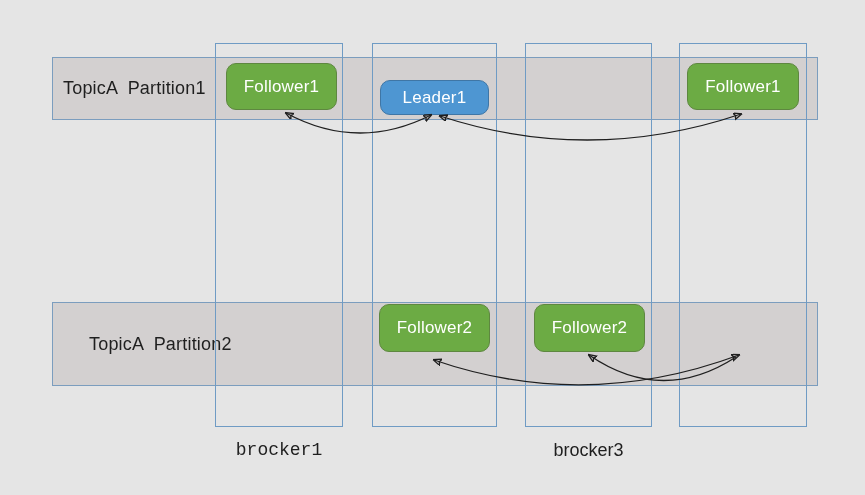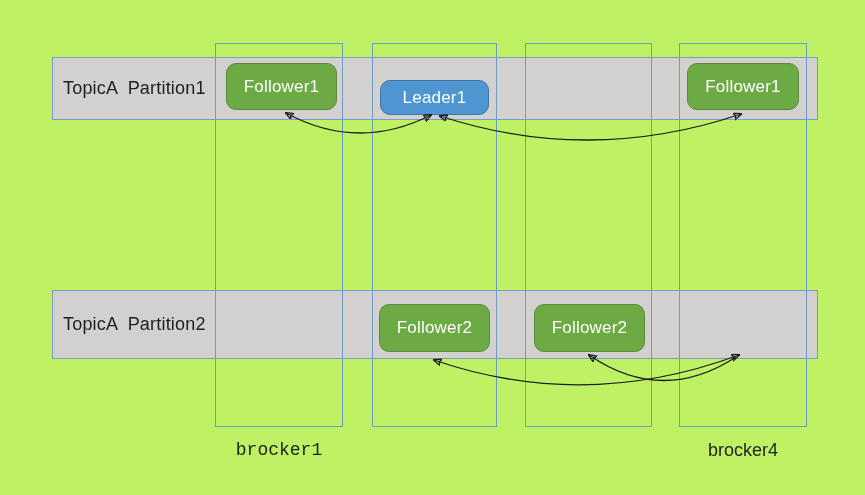--- a/index.html
+++ b/index.html
@@ -3,36 +3,36 @@
 <meta charset="utf-8">
 <style>
   * { margin: 0; padding: 0; box-sizing: border-box; }
   html, body { background: #ffffff; }
   body { font-family: "Liberation Sans", "DejaVu Sans", sans-serif; }
 
   .canvas {
     position: relative;
     width: 865px;
     height: 495px;
-    background: #bef264;
+    background: #e5e5e5;
     overflow: hidden;
   }
 
   .band {
     position: absolute;
     left: 52px;
     width: 766px;
     background: var(--band-fill, #D3D0D0);
     border: 1px solid var(--band-border, #7B9DBE);
     z-index: 1;
     display: flex;
     align-items: center;
   }
   .band1 { top: 57px; height: 63px; }
-  .band2 { top: 290px; height: 69px; }
+  .band2 { top: 302px; height: 84px; padding-left: 26px; }
 
   .band-label {
     padding-left: 10px;
     font-size: 18px;
     color: var(--label-color, #1f1f1f);
     white-space: pre;
     letter-spacing: 0.2px;
   }
 
   .broker-rect {
@@ -113,21 +113,21 @@
   <div class="band band2">
     <span class="band-label">TopicA  Partition2</span>
   </div>
 
   <div class="broker-rect broker1"></div>
   <div class="broker-rect broker2"></div>
   <div class="broker-rect broker3"></div>
   <div class="broker-rect broker4"></div>
 
   <div class="broker-label blabel1">brocker1</div>
-  <div class="broker-label blabel4">brocker4</div>
+  <div class="broker-label blabel3">brocker3</div>
 
   <div class="node follower n-f1b1">Follower1</div>
   <div class="node leader   n-l1b2">Leader1</div>
   <div class="node follower n-f1b4">Follower1</div>
   <div class="node follower n-f2b2">Follower2</div>
   <div class="node follower n-f2b3">Follower2</div>
 
   <svg class="arrows-svg" viewBox="0 0 865 495" xmlns="http://www.w3.org/2000/svg">
     <defs>
       <marker id="ah-end" markerWidth="9" markerHeight="8" refX="7.5" refY="3.5" orient="auto" markerUnits="userSpaceOnUse">

